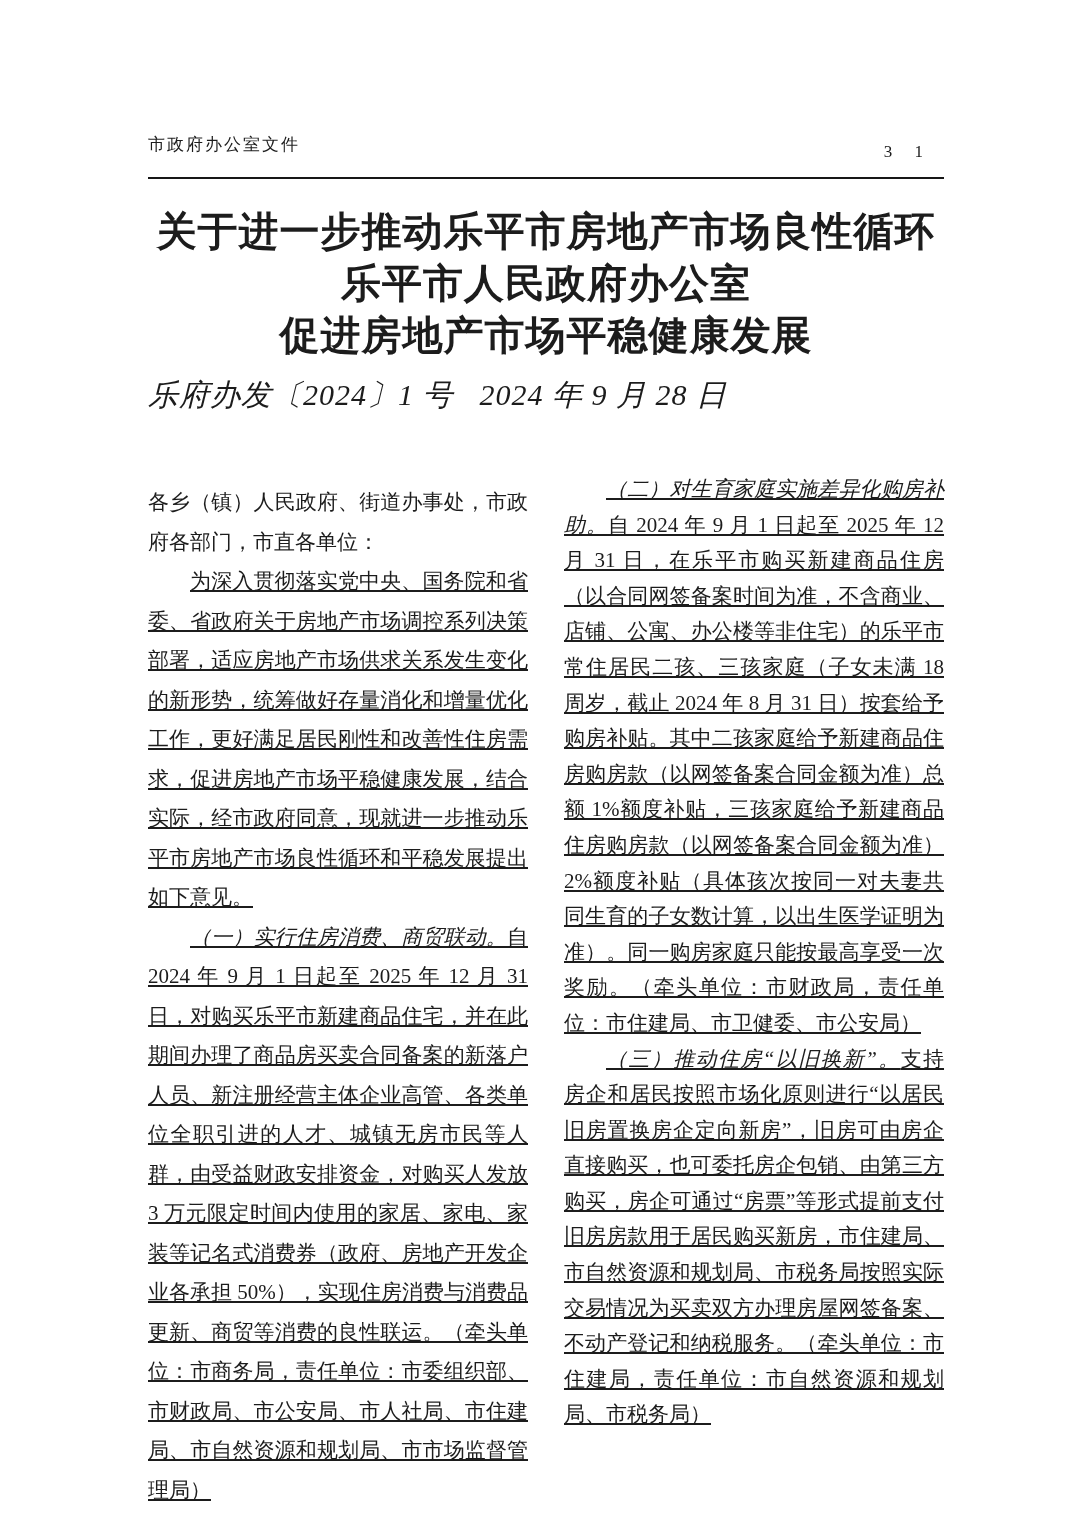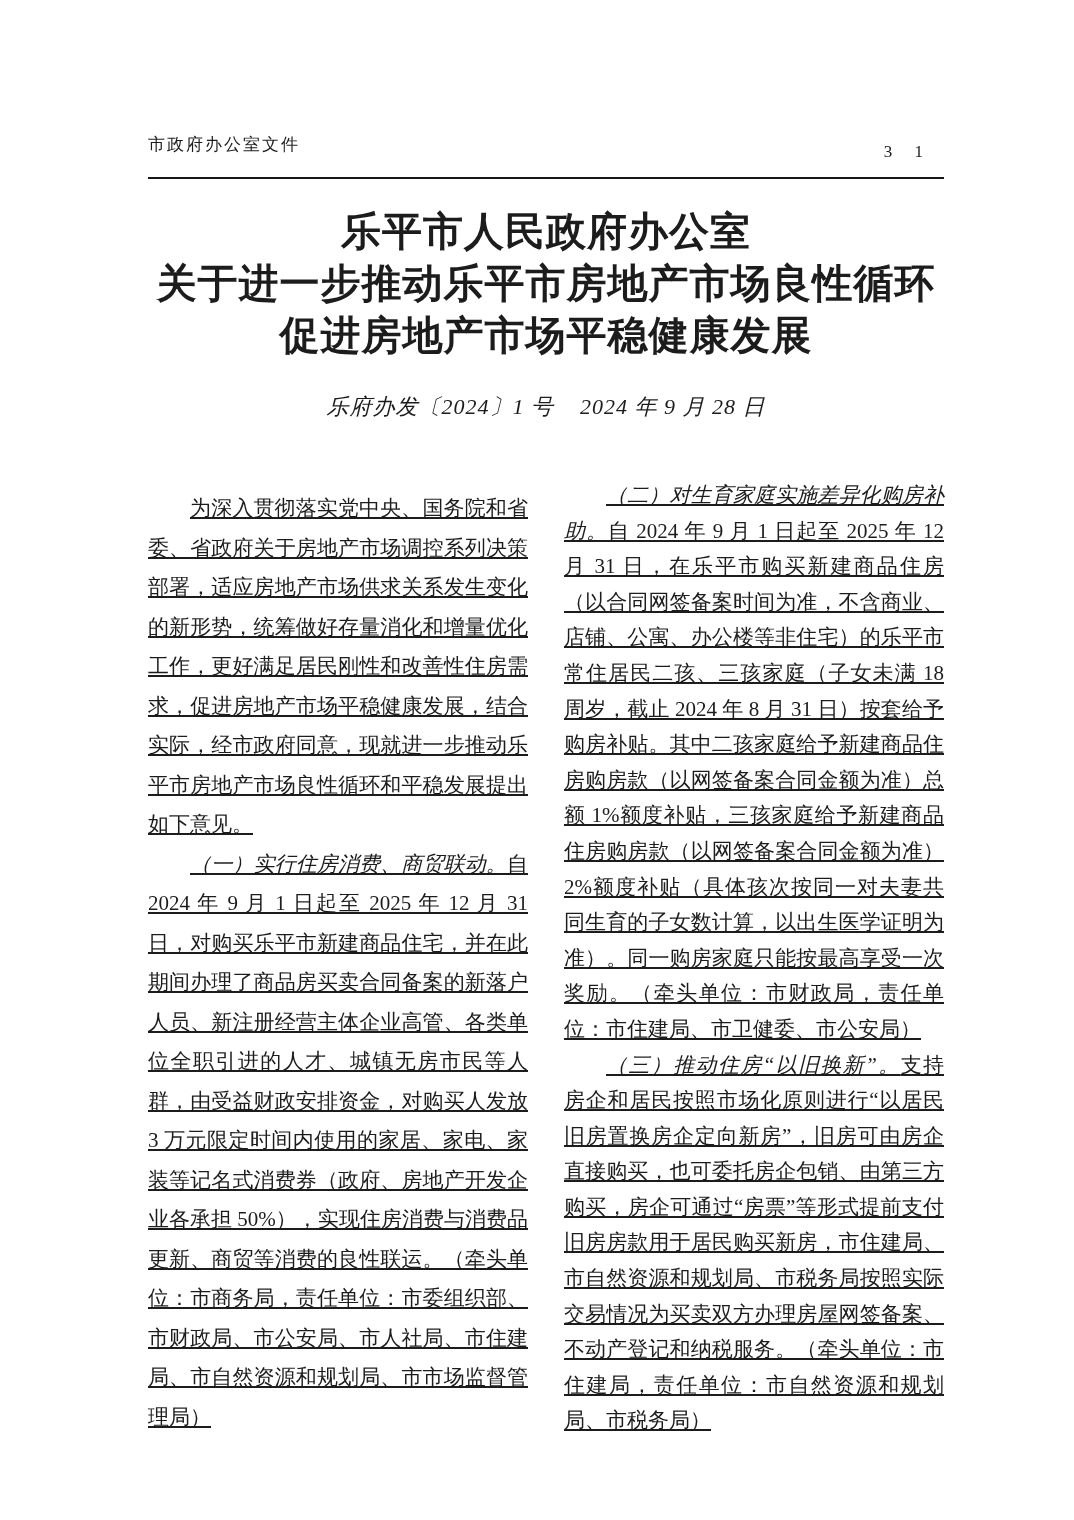--- a/index.html
+++ b/index.html
@@ -38,23 +38,22 @@
   }
   .title-block {
     margin-top: 27px;
     text-align: center;
     font-weight: bold;
     font-size: 40px;
     line-height: 52px;
     letter-spacing: 1px;
   }
   .doc-meta {
-    margin-top: 30px;
-    text-align: center;
-    font-size: 22px;
+    margin-top: 13px;
+    font-size: 30px;
     font-style: italic;
     letter-spacing: 1px;
   }
   .doc-meta .date { margin-left: 26px; }
   .columns {
     display: flex;
     margin-top: 67px;
   }
   .col {
     width: 380px;
@@ -79,32 +78,33 @@
 
 <div class="page">
 
   <div class="header-row">
     <span class="doc-type">市政府办公室文件</span>
     <span class="page-num">3 1</span>
   </div>
   <div class="header-rule"></div>
 
   <div class="title-block">
+    <div>关于进一步推动乐平市房地产市场良性循环</div>
     <div>乐平市人民政府办公室</div>
-    <div>关于进一步推动乐平市房地产市场良性循环</div>
     <div>促进房地产市场平稳健康发展</div>
   </div>
 
   <div class="doc-meta">
     <span>乐府办发〔2024〕1 号</span><span class="date">2024 年 9 月 28 日</span>
   </div>
 
   <div class="columns">
 
     <div class="col col-left">
+      <p>各乡（镇）人民政府、街道办事处，市政府各部门，市直各单位：</p>
       <p class="indent">为深入贯彻落实党中央、国务院和省委、省政府关于房地产市场调控系列决策部署，适应房地产市场供求关系发生变化的新形势，统筹做好存量消化和增量优化工作，更好满足居民刚性和改善性住房需求，促进房地产市场平稳健康发展，结合实际，经市政府同意，现就进一步推动乐平市房地产市场良性循环和平稳发展提出如下意见。</p>
       <p class="indent"><span class="kaiti">（一）实行住房消费、商贸联动。</span><span>自 2024 年 9 月 1 日起至 2025 年 12 月 31 日，对购买乐平市新建商品住宅，并在此期间办理了商品房买卖合同备案的新落户人员、新注册经营主体企业高管、各类单位全职引进的人才、城镇无房市民等人群，由受益财政安排资金，对购买人发放 3 万元限定时间内使用的家居、家电、家装等记名式消费券（政府、房地产开发企业各承担 50%），实现住房消费与消费品更新、商贸等消费的良性联运。（牵头单位：市商务局，责任单位：市委组织部、市财政局、市公安局、市人社局、市住建局、市自然资源和规划局、市市场监督管理局）</span></p>
     </div>
 
     <div class="col col-right">
       <p class="indent"><span class="kaiti">（二）对生育家庭实施差异化购房补助。</span><span>自 2024 年 9 月 1 日起至 2025 年 12 月 31 日，在乐平市购买新建商品住房（以合同网签备案时间为准，不含商业、店铺、公寓、办公楼等非住宅）的乐平市常住居民二孩、三孩家庭（子女未满 18 周岁，截止 2024 年 8 月 31 日）按套给予购房补贴。其中二孩家庭给予新建商品住房购房款（以网签备案合同金额为准）总额 1%额度补贴，三孩家庭给予新建商品住房购房款（以网签备案合同金额为准）2%额度补贴（具体孩次按同一对夫妻共同生育的子女数计算，以出生医学证明为准）。同一购房家庭只能按最高享受一次奖励。（牵头单位：市财政局，责任单位：市住建局、市卫健委、市公安局）</span></p>
       <p class="indent"><span class="kaiti">（三）推动住房“以旧换新”。</span><span>支持房企和居民按照市场化原则进行“以居民旧房置换房企定向新房”，旧房可由房企直接购买，也可委托房企包销、由第三方购买，房企可通过“房票”等形式提前支付旧房房款用于居民购买新房，市住建局、市自然资源和规划局、市税务局按照实际交易情况为买卖双方办理房屋网签备案、不动产登记和纳税服务。（牵头单位：市住建局，责任单位：市自然资源和规划局、市税务局）</span></p>
     </div>
 
   </div>

